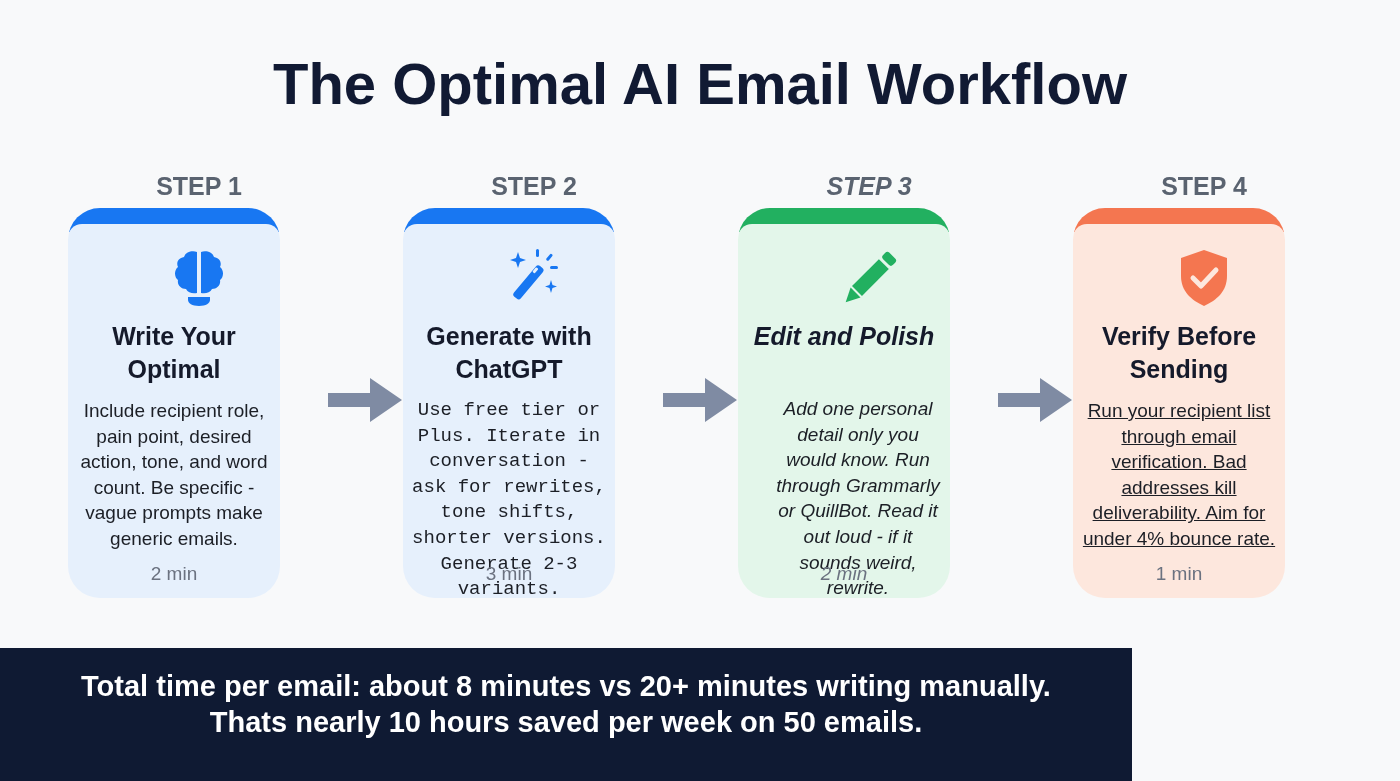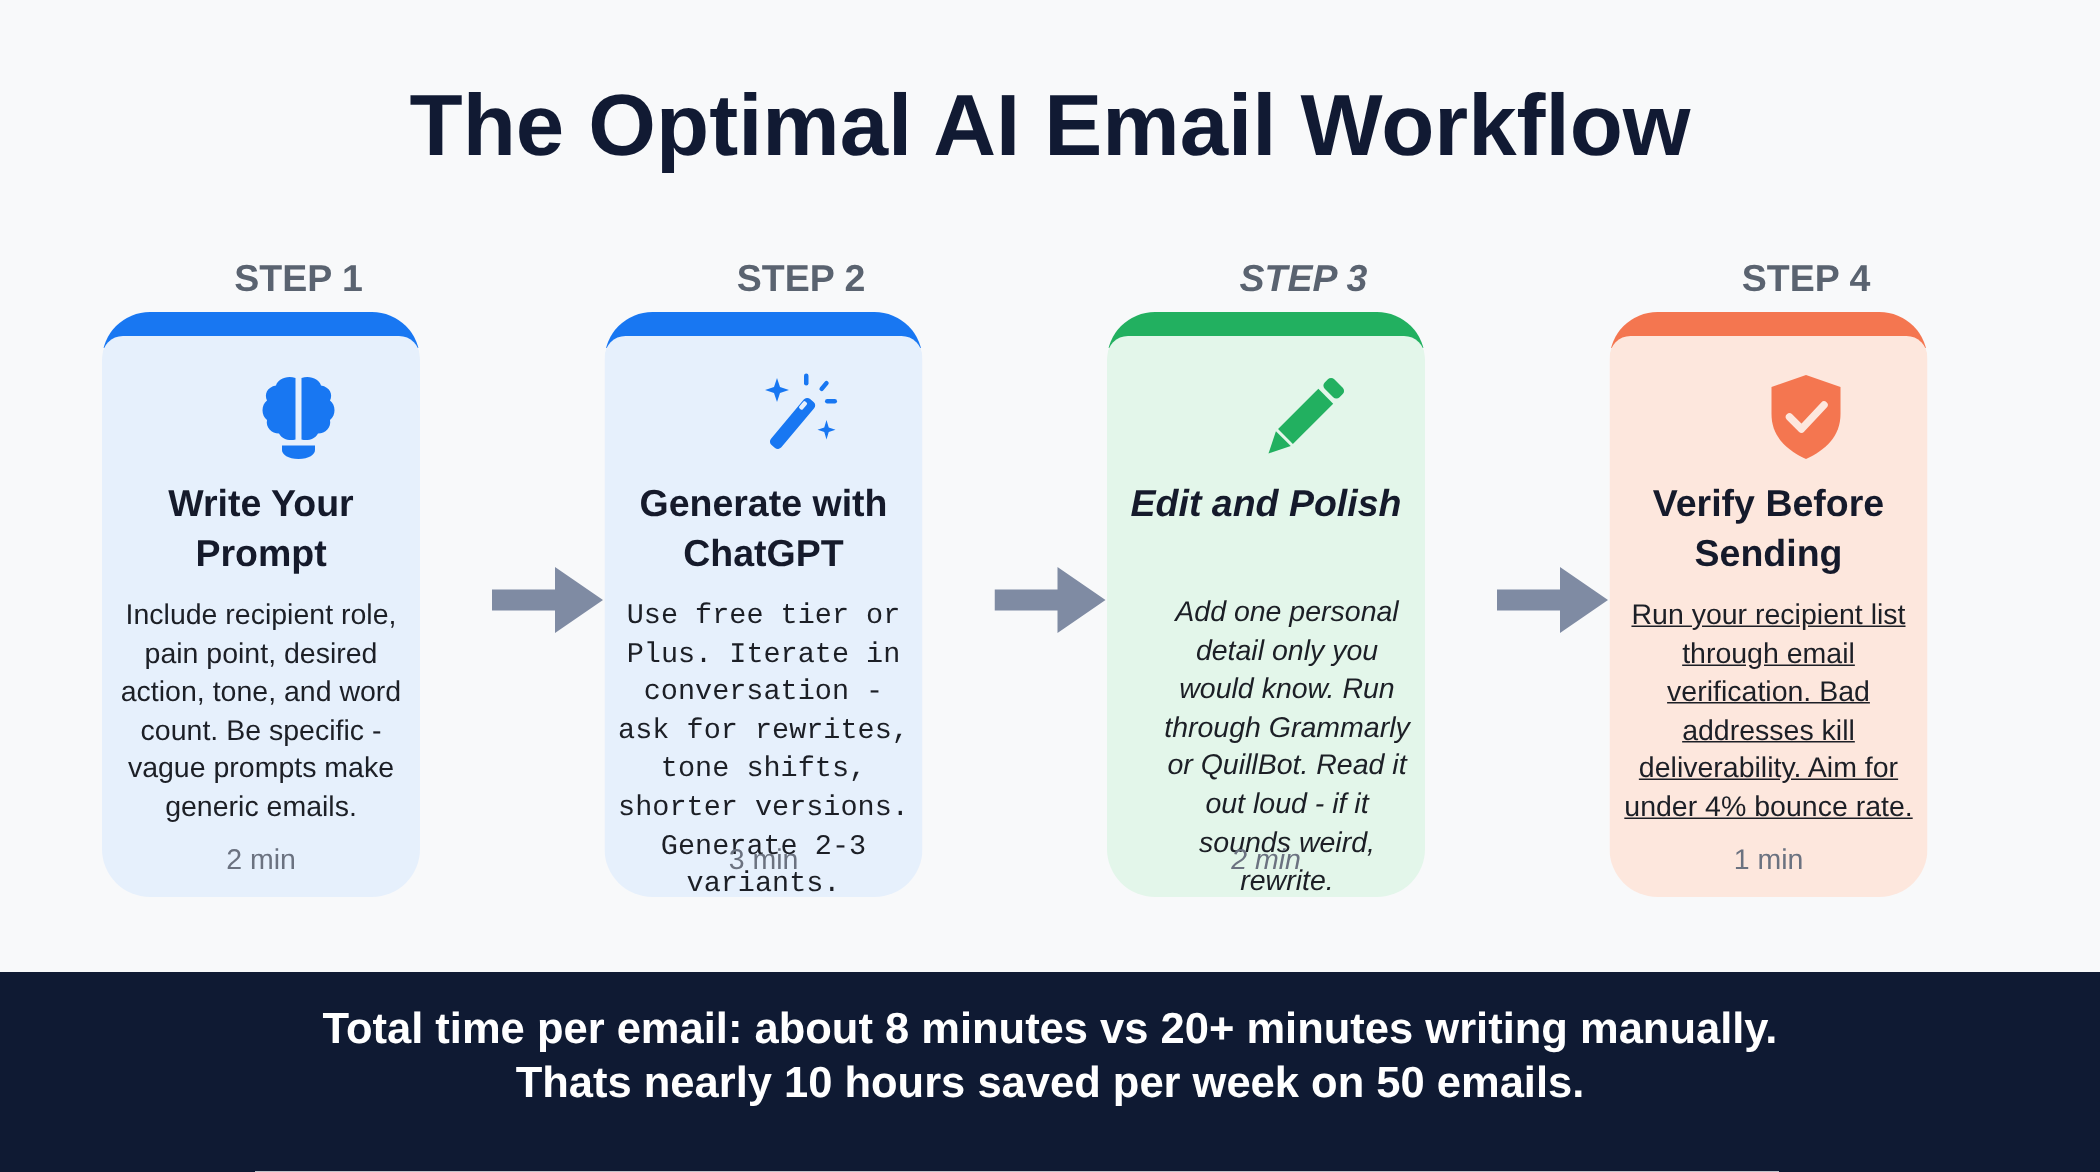--- a/index.html
+++ b/index.html
@@ -36,21 +36,21 @@
   .card-desc {
     position: absolute; left: 8px; right: 8px;
     text-align: center; font-size: 19px; color: #1c1f26; line-height: 25.6px;
   }
   .card-time {
     position: absolute; top: 355px; left: 0; right: 0; text-align: center;
     font-size: 19px; color: #6b7280;
   }
   .arrow { position: absolute; top: 376px; width: 76px; height: 48px; }
   .footer {
-    position: absolute; top: 648px; left: 0; width: 1400px; height: 133px;
+    position: absolute; top: 648px; left: 0; width: 1132px; height: 133px;
     background: #0f1a33; color: #ffffff; text-align: center;
     font-size: 29px; font-weight: 700; line-height: 36px; padding-top: 20px;
   }
 </style>
 </head>
 <body>
 
 <div class="title">The Optimal AI Email Workflow</div>
 
 <div class="step-col" style="left:68px;">
@@ -60,21 +60,21 @@
     <div class="card-body" style="background:#e6f0fc;"></div>
     <div class="icon">
       <svg width="56" height="60" viewBox="0 0 56 60">
         <path d="M26 4 C20 2 14 5 13 9 C7 10 5 15 7 19 C3 22 3 29 7 32 C6 37 10 41 15 41 C17 45 22 46 26 45 Z" fill="#1877f2"></path>
         <path d="M30 4 C36 2 42 5 43 9 C49 10 51 15 49 19 C53 22 53 29 49 32 C50 37 46 41 41 41 C39 45 34 46 30 45 Z" fill="#1877f2"></path>
         <path d="M17 49 H39 V52 C39 55 35 58 28 58 C21 58 17 55 17 52 Z" fill="#1877f2"></path>
       </svg>
     </div>
     <div class="card-title">
       <div>Write Your</div>
-      <div>Prompt</div>
+      <div>Optimal</div>
     </div>
     <div class="card-desc" style="top:190px;">Include recipient role, pain point, desired action, tone, and word count. Be specific - vague prompts make generic emails.</div>
     <div class="card-time">2 min</div>
   </div>
 </div>
 
 <svg class="arrow" style="left:328px;" viewBox="0 0 76 48">
   <path d="M0 17 H42 V2 L74 24 L42 46 V31 H0 Z" fill="#7f8ba3"></path>
 </svg>
 

